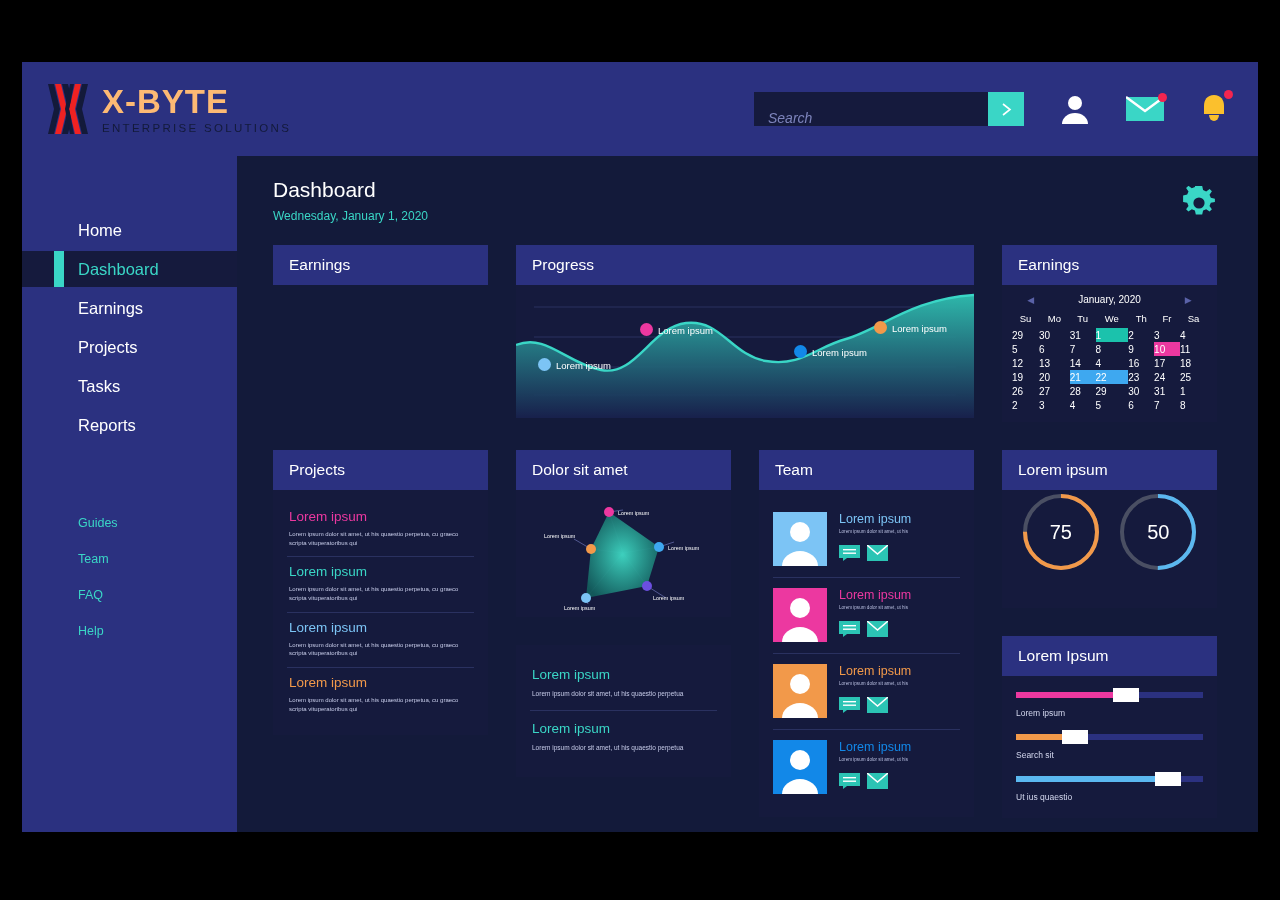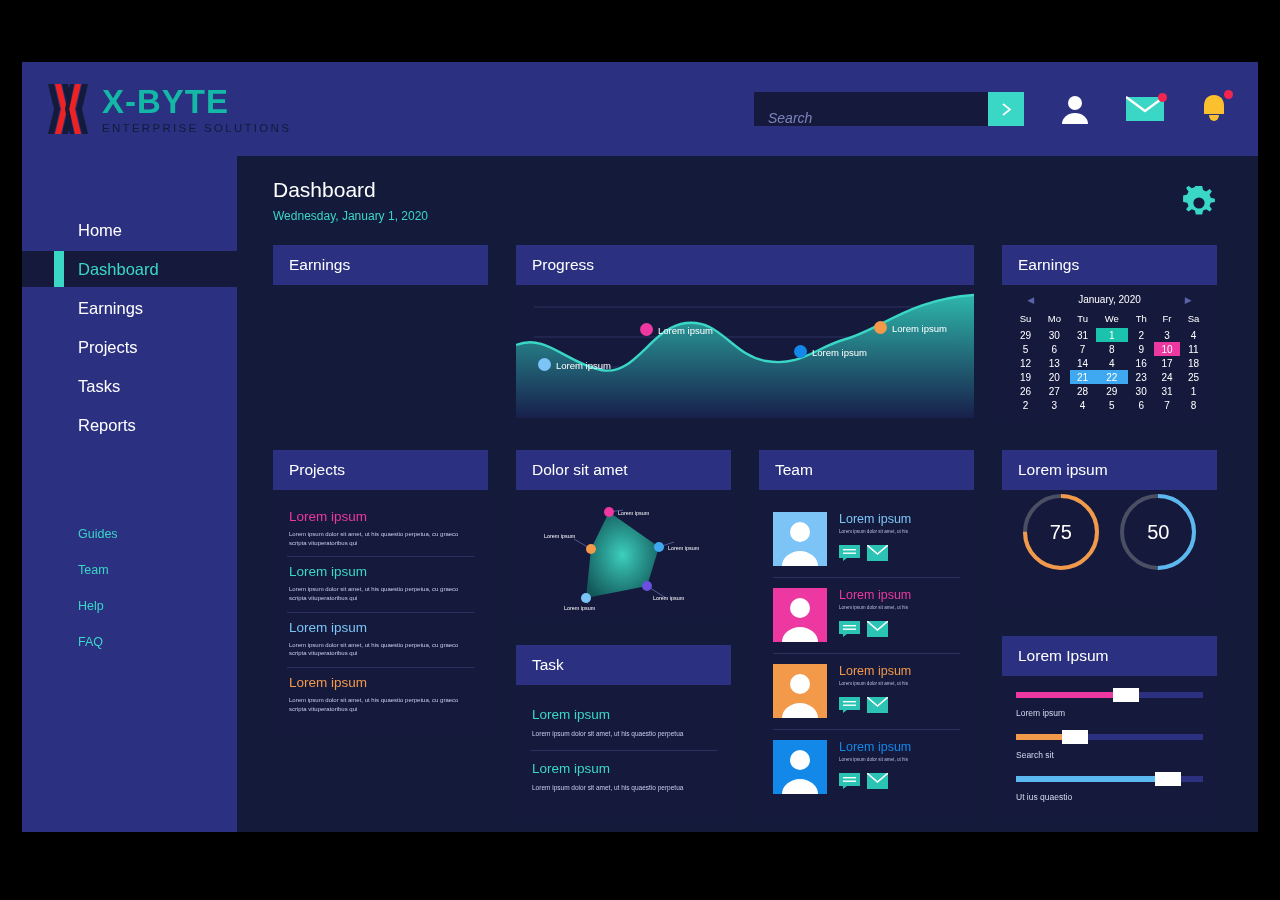--- a/index.html
+++ b/index.html
@@ -23,21 +23,21 @@
     flex: 0 0 94px;
     display: flex;
     align-items: center;
     background: #2b3180;
     position: relative;
   }
   .logo-wrap { display: flex; align-items: center; margin-left: 24px; }
   .logo-mark { width: 44px; height: 54px; margin-right: 12px; }
   .logo-text { display: flex; flex-direction: column; }
   .logo-title {
-    color: #14b8a6; font-size: 33px; font-weight: bold;
+    color: #fdba74; font-size: 33px; font-weight: bold;
     letter-spacing: 1px; line-height: 1;
   }
   .logo-sub {
     color: #131a3a; font-size: 11.5px; letter-spacing: 2.3px;
     margin-top: 4px;
   }
   .header-right {
     position: absolute; right: 28px; top: 0; height: 94px;
     display: flex; align-items: center; gap: 0;
   }
@@ -75,21 +75,21 @@
   }
   .nav-item.active {
     background: #151a3d; color: #3ad6c6;
   }
   .nav-item.active::before {
     content: ""; position: absolute; left: 32px; top: 0;
     width: 10px; height: 36px; background: #3ad6c6;
   }
   .nav-spacer { height: 70px; }
   .nav-link {
-    height: 36px; display: flex; align-items: center;
+    height: 36px; display: flex; 
     color: #3ad6c6; font-size: 12.5px; padding-left: 56px;
     cursor: pointer;
   }
   .content {
     flex: 1; background: #131a3a; min-width: 0;
     padding: 22px 18px 0 36px; position: relative;
   }
   .page-title { color: #ffffff; font-size: 21px; font-weight: normal; }
   .page-date { color: #3ad6c6; font-size: 12px; margin-top: 7px; }
   .gear-btn {
@@ -128,21 +128,21 @@
     display: flex; align-items: center; justify-content: center;
     color: #ffffff; font-size: 10px; margin-bottom: 6px; gap: 44px;
   }
   .cal-arrow { color: #5a62a8; font-size: 9px; cursor: pointer; }
   table.cal { width: 100%; border-collapse: collapse; }
   table.cal th {
     color: #ffffff; font-size: 9.5px; font-weight: normal;
     padding: 2px 0 4px 0; text-align: center;
   }
   table.cal td {
-    color: #ffffff; font-size: 10px; text-align: center;
+    color: #ffffff; font-size: 10px; text-align: left;
     padding: 1.5px 0; height: 14px;
   }
   td.dim { color: #49507f; }
   td.hl-teal   { background: #1bc2ac; color: #0d2a2a; }
   td.hl-pink   { background: #ec38a0; color: #ffffff; }
   td.hl-blue   { background: #3ea8f0; color: #10203a; }
   
   .list-item { padding: 7px 2px 9px 2px; border-bottom: 1px solid #2a3160; }
   .list-item:last-child { border-bottom: none; }
   .li-title { font-size: 13.5px; margin-bottom: 6px; }
@@ -266,24 +266,24 @@
 
       <div class="nav-spacer"></div>
 
       <div class="nav-link">
         <span>Guides</span>
       </div>
       <div class="nav-link">
         <span>Team</span>
       </div>
       <div class="nav-link">
+        <span>FAQ</span>
+      </div>
+      <div class="nav-link">
         <span>Help</span>
-      </div>
-      <div class="nav-link">
-        <span>FAQ</span>
       </div>
     </div>
 
     <div class="content">
       <div class="page-title">Dashboard</div>
       <div class="page-date">Wednesday, January 1, 2020</div>
 
       <div class="gear-btn">
         <svg width="34" height="34" viewBox="0 0 34 34">
           <path fill="#3ad6c6" d="M17 0 l3.2 0 0.9 4.1 3.1 1.3 3.4-2.4 2.3 2.3 -2.4 3.4 1.3 3.1 4.1 0.9 0 3.2 -4.1 0.9 -1.3 3.1 2.4 3.4 -2.3 2.3 -3.4-2.4 -3.1 1.3 -0.9 4.1 -3.2 0 -3.2 0 -0.9-4.1 -3.1-1.3 -3.4 2.4 -2.3-2.3 2.4-3.4 -1.3-3.1 -4.1-0.9 0-3.2 0-3.2 4.1-0.9 1.3-3.1 -2.4-3.4 2.3-2.3 3.4 2.4 3.1-1.3 0.9-4.1z"></path>
@@ -460,21 +460,20 @@
                 <text x="102" y="25" fill="#ffffff" font-size="5.4" font-family="Liberation Sans" id="rl1">Lorem ipsum</text>
                 <text x="152" y="60" fill="#ffffff" font-size="5.4" font-family="Liberation Sans" id="rl2">Lorem ipsum</text>
                 <text x="137" y="110" fill="#ffffff" font-size="5.4" font-family="Liberation Sans" id="rl3">Lorem ipsum</text>
                 <text x="48" y="120" fill="#ffffff" font-size="5.4" font-family="Liberation Sans" id="rl4">Lorem ipsum</text>
                 <text x="28" y="48" fill="#ffffff" font-size="5.4" font-family="Liberation Sans" id="rl5">Lorem ipsum</text>
               </svg>
             </div>
           </div>
 
           <div class="card" style="margin-top:28px;">
-            <div class="card-head">Task</div>
             <div class="card-body">
               <div class="task-item">
                 <div class="task-title">Lorem ipsum</div>
                 <div class="task-desc">Lorem ipsum dolor sit amet, ut his quaestio perpetua</div>
               </div>
               <div class="task-item">
                 <div class="task-title">Lorem ipsum</div>
                 <div class="task-desc">Lorem ipsum dolor sit amet, ut his quaestio perpetua</div>
               </div>
             </div>

